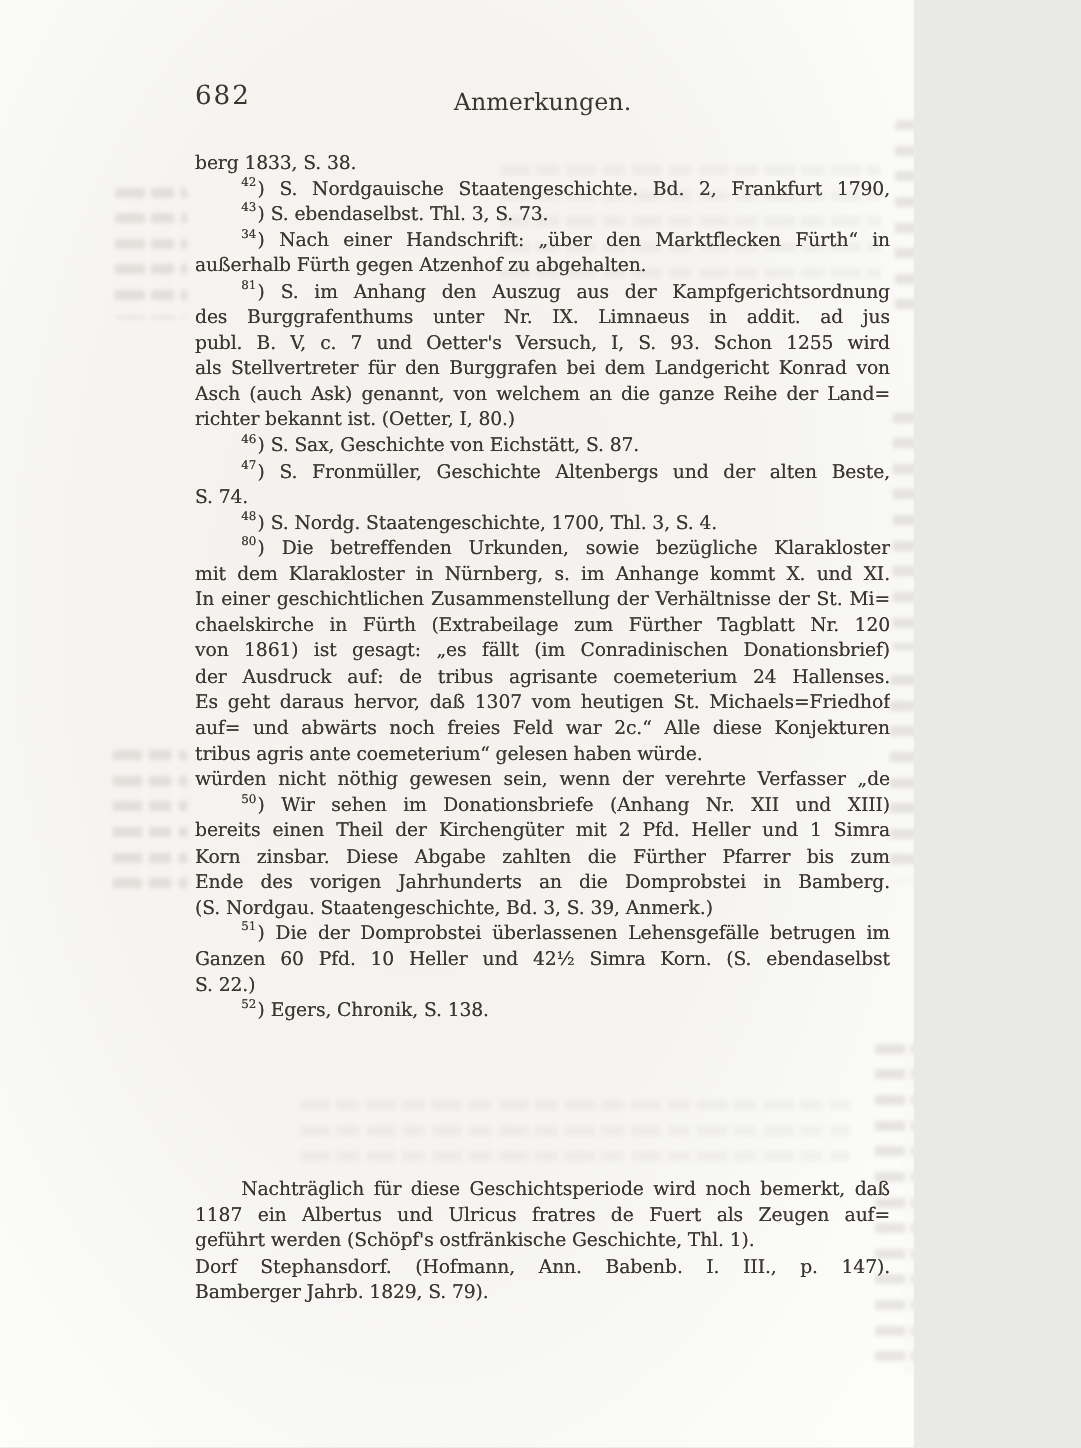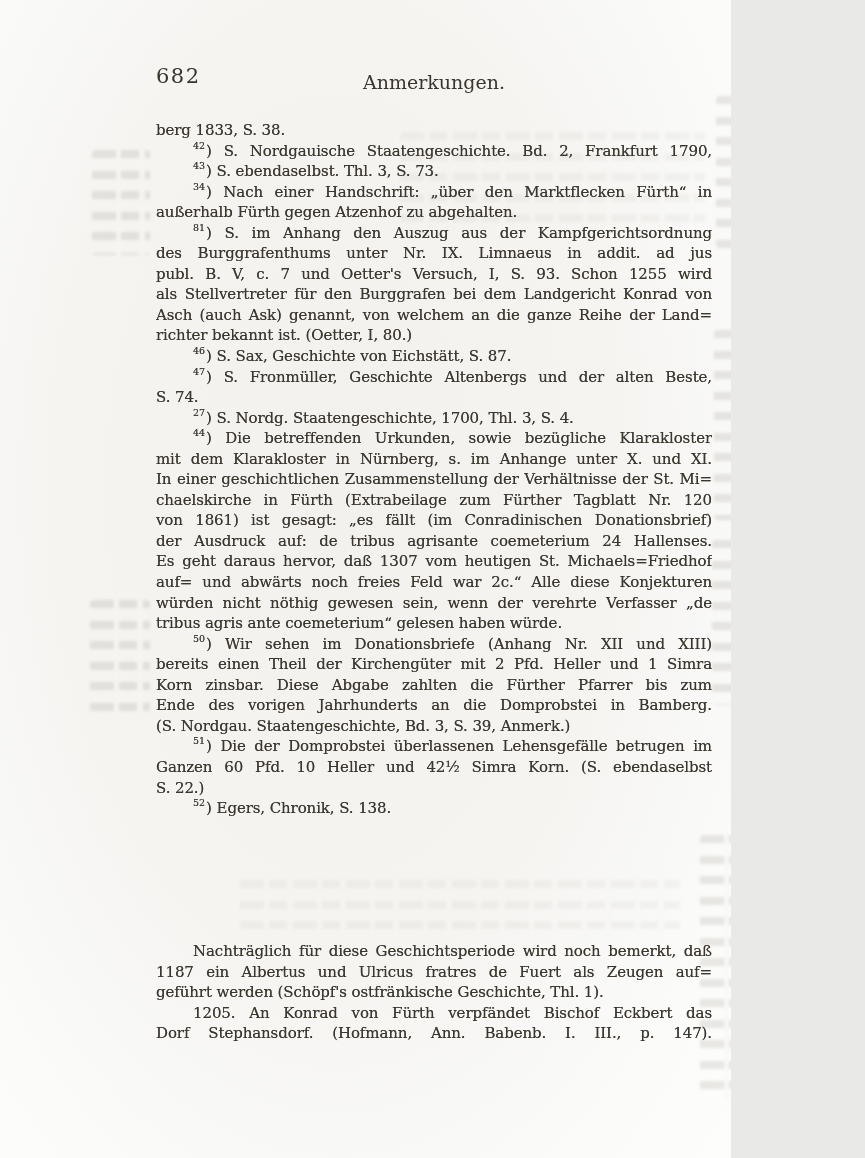--- a/index.html
+++ b/index.html
@@ -86,33 +86,33 @@
         <div class="line last">richter bekannt ist. (Oetter, I, 80.)</div>
       </div>
       <div class="para">
         <div class="line first last"><sup>46</sup><span>)</span> <span>S. Sax, Geschichte von Eichstätt, S. 87.</span></div>
       </div>
       <div class="para">
         <div class="line first"><sup>47</sup><span>)</span> <span>S. Fronmüller, Geschichte Altenbergs und der alten Beste,</span></div>
         <div class="line last">S. 74.</div>
       </div>
       <div class="para">
-        <div class="line first last"><sup>27</sup><span>)</span> <span>S. Nordg. Staatengeschichte, 1700, Thl. 3, S. 4.</span></div>
+        <div class="line first last"><sup>48</sup><span>)</span> <span>S. Nordg. Staatengeschichte, 1700, Thl. 3, S. 4.</span></div>
       </div>
       <div class="para">
-        <div class="line first"><sup>44</sup><span>)</span> <span>Die betreffenden Urkunden, sowie bezügliche Klarakloster</span></div>
-        <div class="line">mit dem Klarakloster in Nürnberg, s. im Anhange unter X. und XI.</div>
+        <div class="line first"><sup>80</sup><span>)</span> <span>Die betreffenden Urkunden, sowie bezügliche Klarakloster</span></div>
+        <div class="line">mit dem Klarakloster in Nürnberg, s. im Anhange kommt X. und XI.</div>
         <div class="line">In einer geschichtlichen Zusammenstellung der Verhältnisse der St. Mi=</div>
         <div class="line">chaelskirche in Fürth (Extrabeilage zum Fürther Tagblatt Nr. 120</div>
         <div class="line">von 1861) ist gesagt: „es fällt (im Conradinischen Donationsbrief)</div>
         <div class="line">der Ausdruck auf: de tribus agrisante coemeterium 24 Hallenses.</div>
         <div class="line">Es geht daraus hervor, daß 1307 vom heutigen St. Michaels=Friedhof</div>
         <div class="line">auf= und abwärts noch freies Feld war 2c.“ Alle diese Konjekturen</div>
+        <div class="line last">tribus agris ante coemeterium“ gelesen haben würde.</div>
         <div class="line">würden nicht nöthig gewesen sein, wenn der verehrte Verfasser „de</div>
-        <div class="line last">tribus agris ante coemeterium“ gelesen haben würde.</div>
       </div>
       <div class="para">
         <div class="line first"><sup>50</sup><span>)</span> <span>Wir sehen im Donationsbriefe (Anhang Nr. XII und XIII)</span></div>
         <div class="line">bereits einen Theil der Kirchengüter mit 2 Pfd. Heller und 1 Simra</div>
         <div class="line">Korn zinsbar. Diese Abgabe zahlten die Fürther Pfarrer bis zum</div>
         <div class="line">Ende des vorigen Jahrhunderts an die Domprobstei in Bamberg.</div>
         <div class="line last">(S. Nordgau. Staatengeschichte, Bd. 3, S. 39, Anmerk.)</div>
       </div>
       <div class="para">
         <div class="line first"><sup>51</sup><span>)</span> <span>Die der Domprobstei überlassenen Lehensgefälle betrugen im</span></div>
@@ -123,19 +123,19 @@
         <div class="line first last"><sup>52</sup><span>)</span> <span>Egers, Chronik, S. 138.</span></div>
       </div>
     </div>
   <div class="textblock addendum">
       <div class="para">
         <div class="line first">Nachträglich für diese Geschichtsperiode wird noch bemerkt, daß</div>
         <div class="line">1187 ein Albertus und Ulricus fratres de Fuert als Zeugen auf=</div>
         <div class="line last">geführt werden (Schöpf's ostfränkische Geschichte, Thl. 1).</div>
       </div>
       <div class="para">
-        <div class="line first">1205. An Konrad von Fürth verpfändet Bischof Eckbert das</div>
         <div class="line last fulljust">Dorf Stephansdorf. (Hofmann, Ann. Babenb. I. III., p. 147).</div>
       </div>
       <div class="para">
+        <div class="line last">Bamberger Jahrb. 1829, S. 79).</div>
       </div>
     </div>
 </div>
 
 </body></html>

